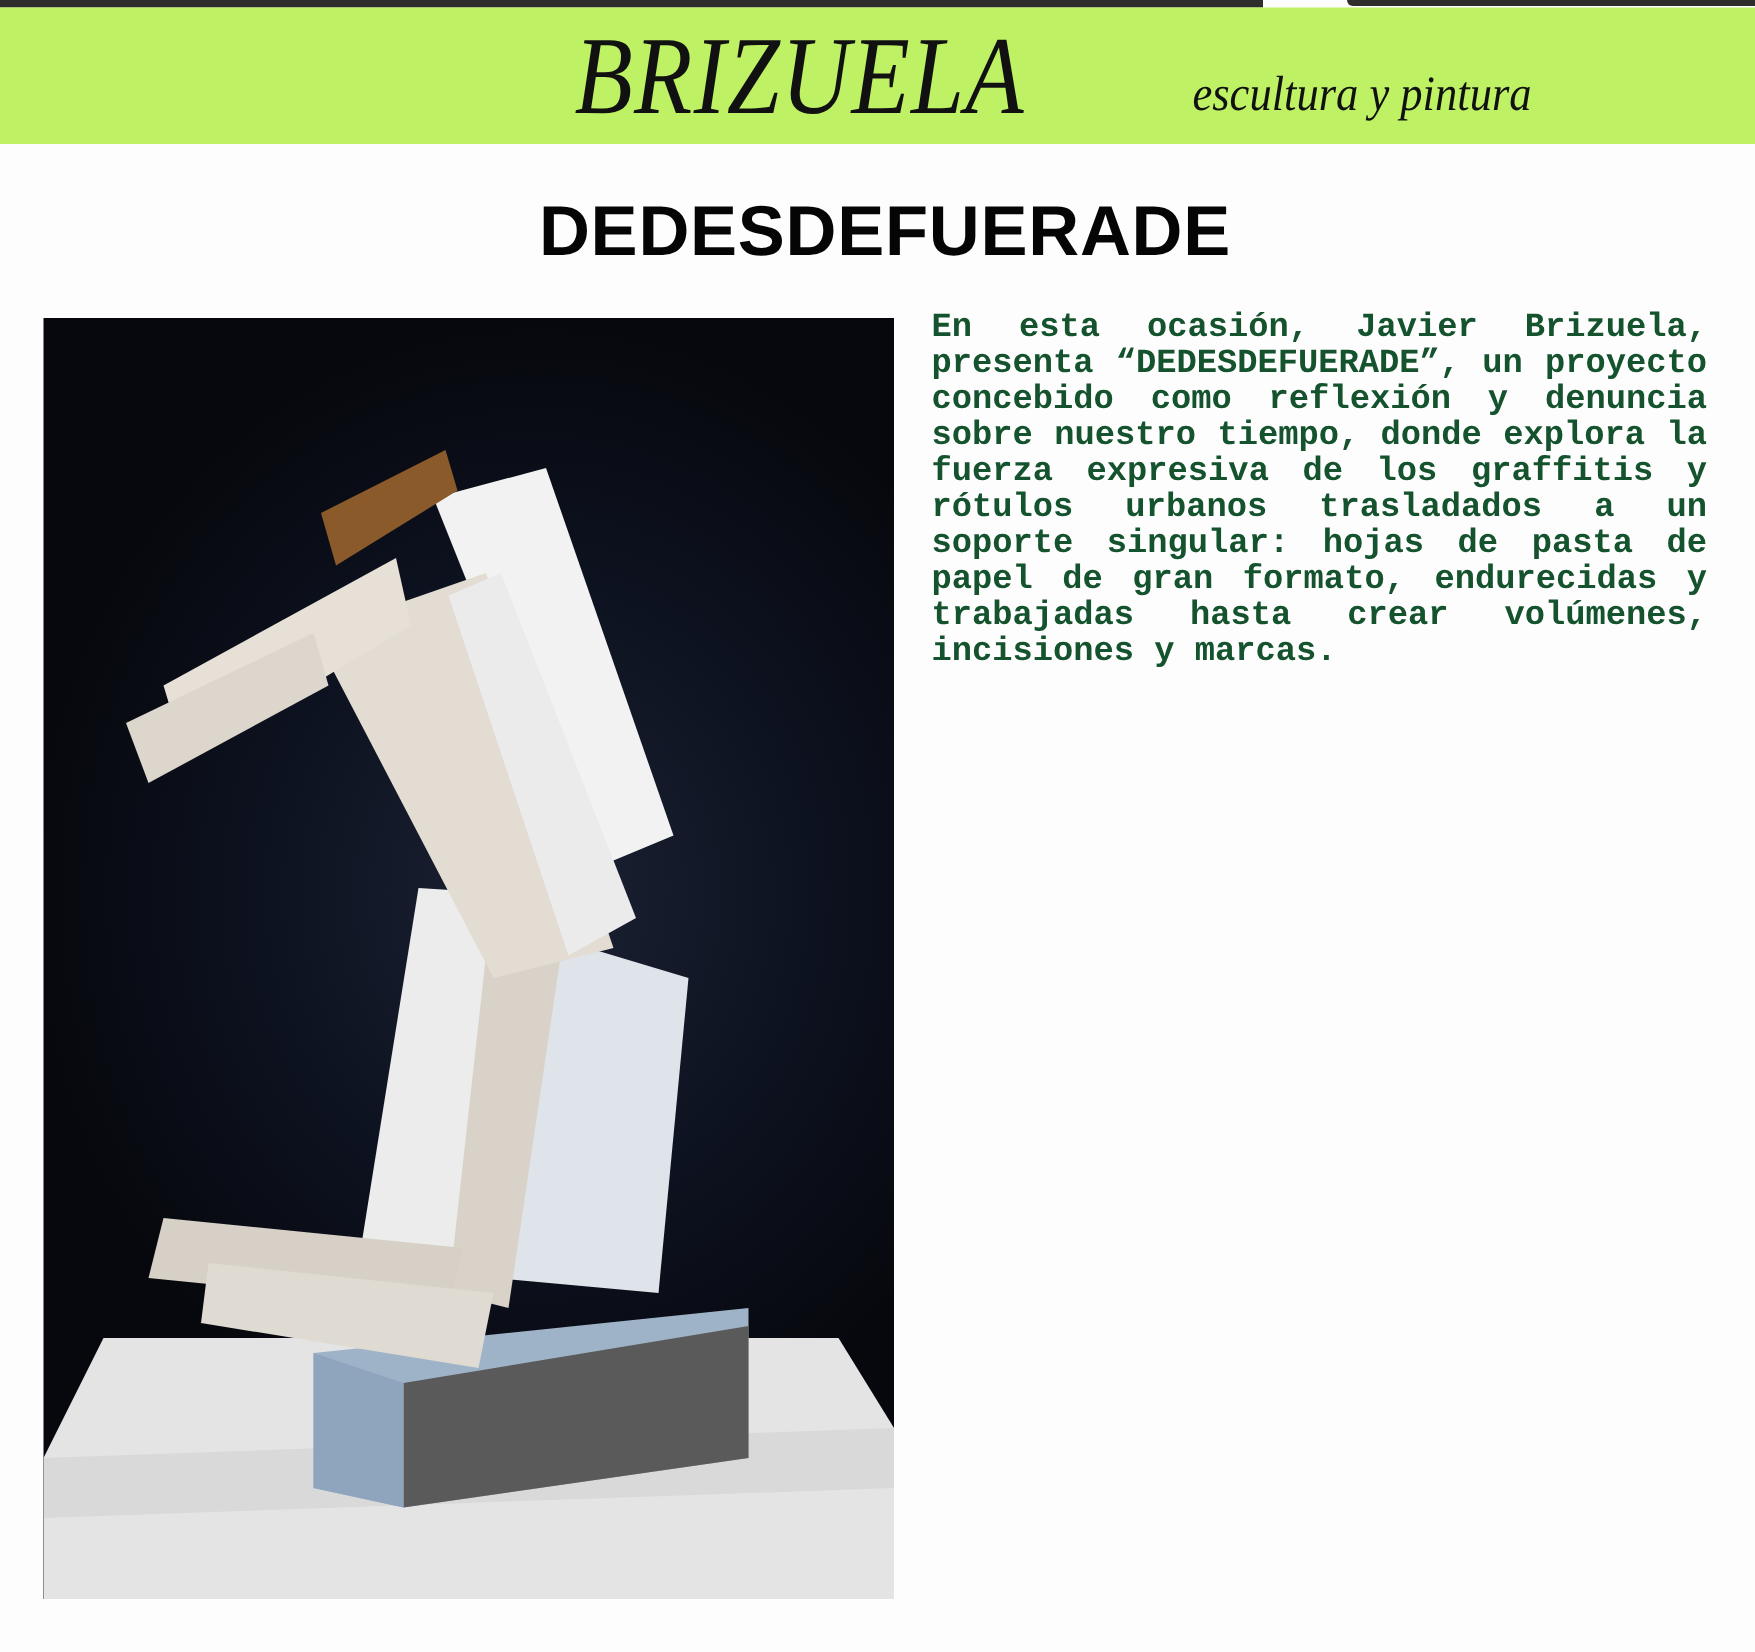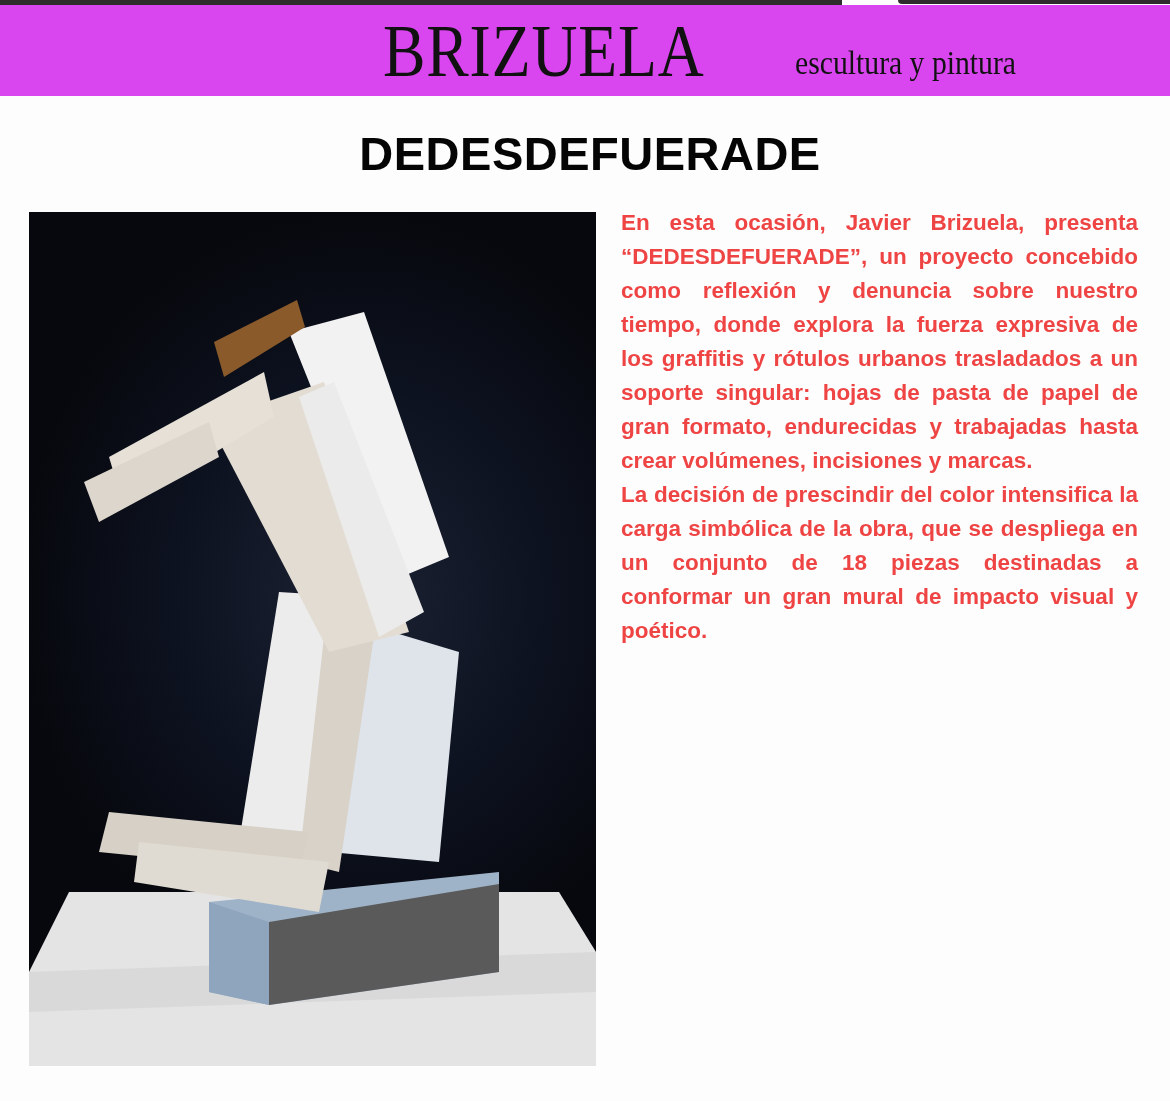--- a/index.html
+++ b/index.html
@@ -5,21 +5,22 @@
   html, body { margin: 0; padding: 0; }
   body {
     width: 1170px; height: 1101px; position: relative; overflow: hidden;
     background: #fdfdfd;
     font-family: "DejaVu Sans", sans-serif;
   }
   .topstrip-left { position: absolute; left: 0; top: 0; width: 842px; height: 5px; background: #2e2d2b; }
   .topstrip-right { position: absolute; left: 898px; top: 0; width: 272px; height: 4px; background: #2e2d2b; border-bottom-left-radius: 14px; }
   .header {
     position: absolute; left: 0; top: 5px; width: 1170px; height: 91px;
-    background: #d946ef;
+    background: #bef264;
+    font-style: italic;
   }
   .brand {
     position: absolute; left: 383px; top: 6px;
     font-family: "Liberation Serif", serif; font-size: 74px; line-height: 80px;
     color: #111; letter-spacing: 1px;
     transform: scaleX(0.86); transform-origin: left top;
     white-space: nowrap;
   }
   .tagline {
     position: absolute; left: 795px; top: 38px;
@@ -33,22 +34,22 @@
     font-size: 47px; line-height: 60px; color: #050505; letter-spacing: 0.5px;
     padding-left: 10px; box-sizing: border-box;
   }
   .photo {
     position: absolute; left: 29px; top: 212px; width: 567px; height: 854px;
     background: radial-gradient(ellipse 60% 45% at 58% 45%, #1b2232 0%, #0d1220 55%, #07080d 100%);
     overflow: hidden;
   }
   .text {
     position: absolute; left: 621px; top: 206px; width: 517px;
-    font-family: Liberation Sans, sans-serif; font-weight: bold;
-    font-size: 22.5px; line-height: 34px; color: #ef4444;
+    font-family: Liberation Mono, monospace; font-weight: bold;
+    font-size: 22.5px; line-height: 24px; color: #14532d;
     text-align: justify;
   }
   .text p { margin: 0; }
 </style>
 </head>
 <body>
 
 <div class="topstrip-left"></div>
 <div class="topstrip-right"></div>
 
@@ -83,14 +84,13 @@
 
     <polygon points="80,245 235,160 245,205 95,295" fill="#e6e0d6"></polygon>
     <polygon points="55,270 180,210 190,245 70,310" fill="#dcd6cc"></polygon>
 
     <polygon points="185,130 268,88 276,115 195,165" fill="#8a5a2b"></polygon>
   </svg>
 </div>
 
 <div class="text">
   <p>En esta ocasión, Javier Brizuela, presenta “DEDESDEFUERADE”, un proyecto concebido como reflexión y denuncia sobre nuestro tiempo, donde explora la fuerza expresiva de los graffitis y rótulos urbanos trasladados a un soporte singular: hojas de pasta de papel de gran formato, endurecidas y trabajadas hasta crear volúmenes, incisiones y marcas.</p>
-  <p>La decisión de prescindir del color intensifica la carga simbólica de la obra, que se despliega en un conjunto de 18 piezas destinadas a conformar un gran mural de impacto visual y poético.</p>
 </div>
 
 </body></html>

